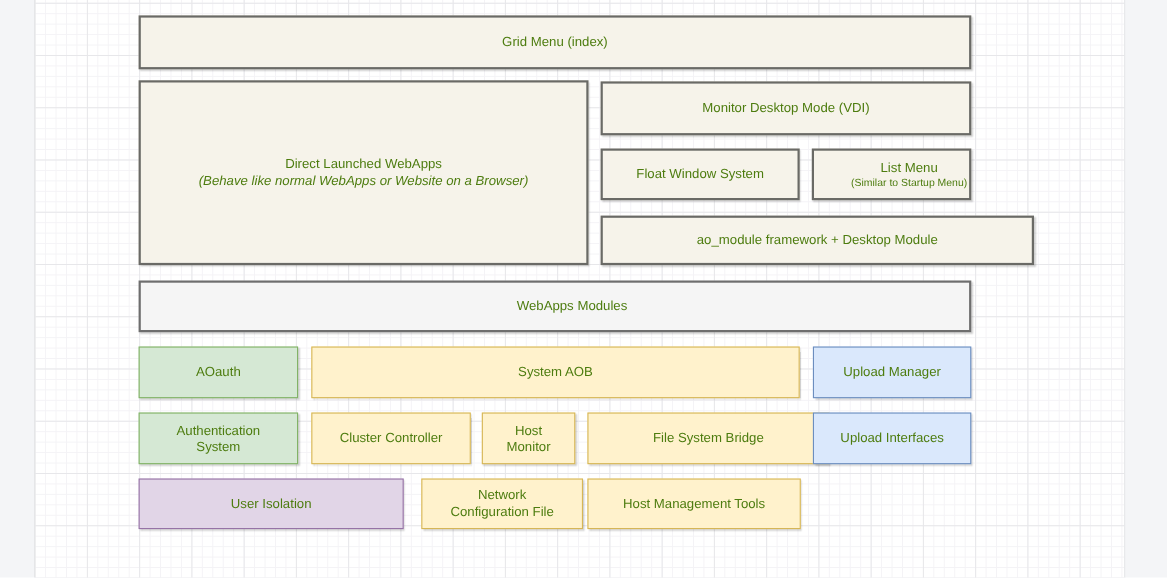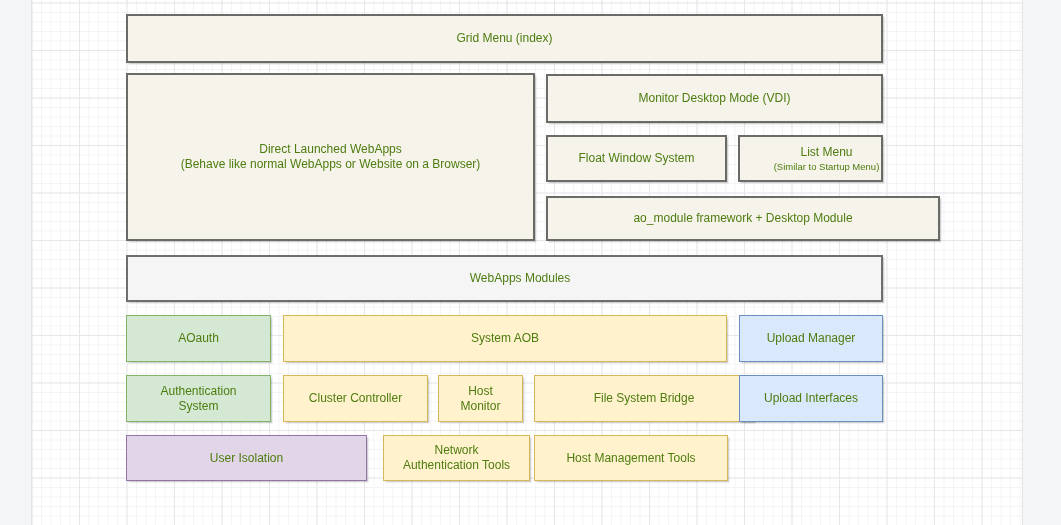--- a/index.html
+++ b/index.html
@@ -50,20 +50,21 @@
     line-height: 1.25;
     box-shadow: 1.5px 1.5px 1.5px rgba(0,0,0,0.18);
   }
   .node .lbl {
     white-space: pre-line;
     display: block;
   }
   .node .sub {
     white-space: pre-line;
     display: block;
+    font-style: italic;
   }
   .node .sub-small {
     font-size: 9.5px;
     display: block;
     margin-top: 1px;
   }
   .beige  { background: #f6f3ea; border: 2px solid #6a6a66; }
   .graybx { background: #f5f5f5; border: 2px solid #6e6e6e; padding-left: 31px; }
   .green  { background: #d5e8d4; border: 1.5px solid #82b366; }
   .yellow { background: #fff2cc; border: 1.5px solid #d6b656; }
@@ -159,20 +160,20 @@
   <div class="node blue" id="upload-interfaces">
     <span class="lbl">Upload Interfaces</span>
   </div>
 
   <div class="node purple" id="user-isolation">
     <span class="lbl">User Isolation</span>
   </div>
 
   <div class="node yellow" id="network-config">
     <span class="lbl">Network
-Authentication Tools</span>
+Configuration File</span>
   </div>
 
   <div class="node yellow" id="host-mgmt">
     <span class="lbl">Host Management Tools</span>
   </div>
 
 </div>
 
 </body></html>

